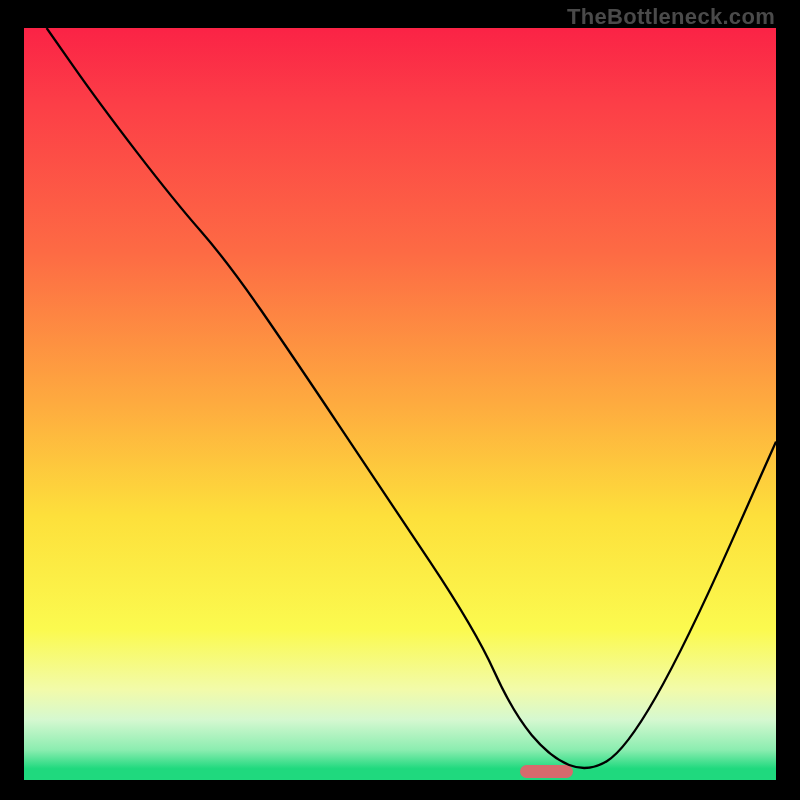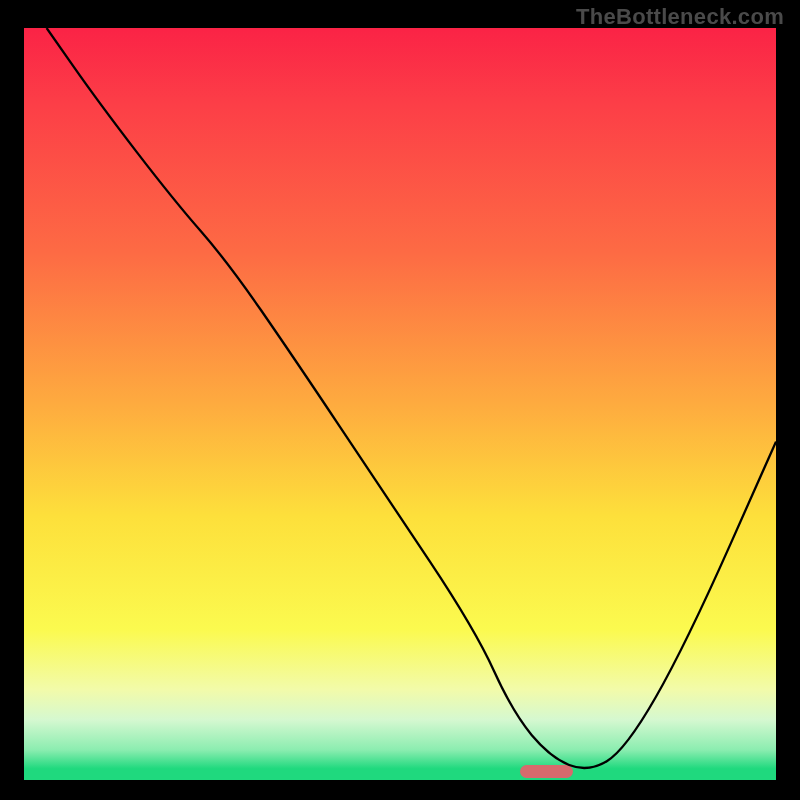--- a/index.html
+++ b/index.html
@@ -13,21 +13,21 @@
   }
   .frame {
     position: relative;
     width: 800px;
     height: 800px;
     background: #000;
   }
   .watermark {
     position: absolute;
     top: 4px;
-    right: 16px;
+    right: 25px;
     color: #4a4a4a;
     font-size: 22px;
     font-weight: 600;
     letter-spacing: 0.3px;
     user-select: none;
   }
   .plot-bg {
     position: absolute;
     left: 24px;
     top: 28px;

